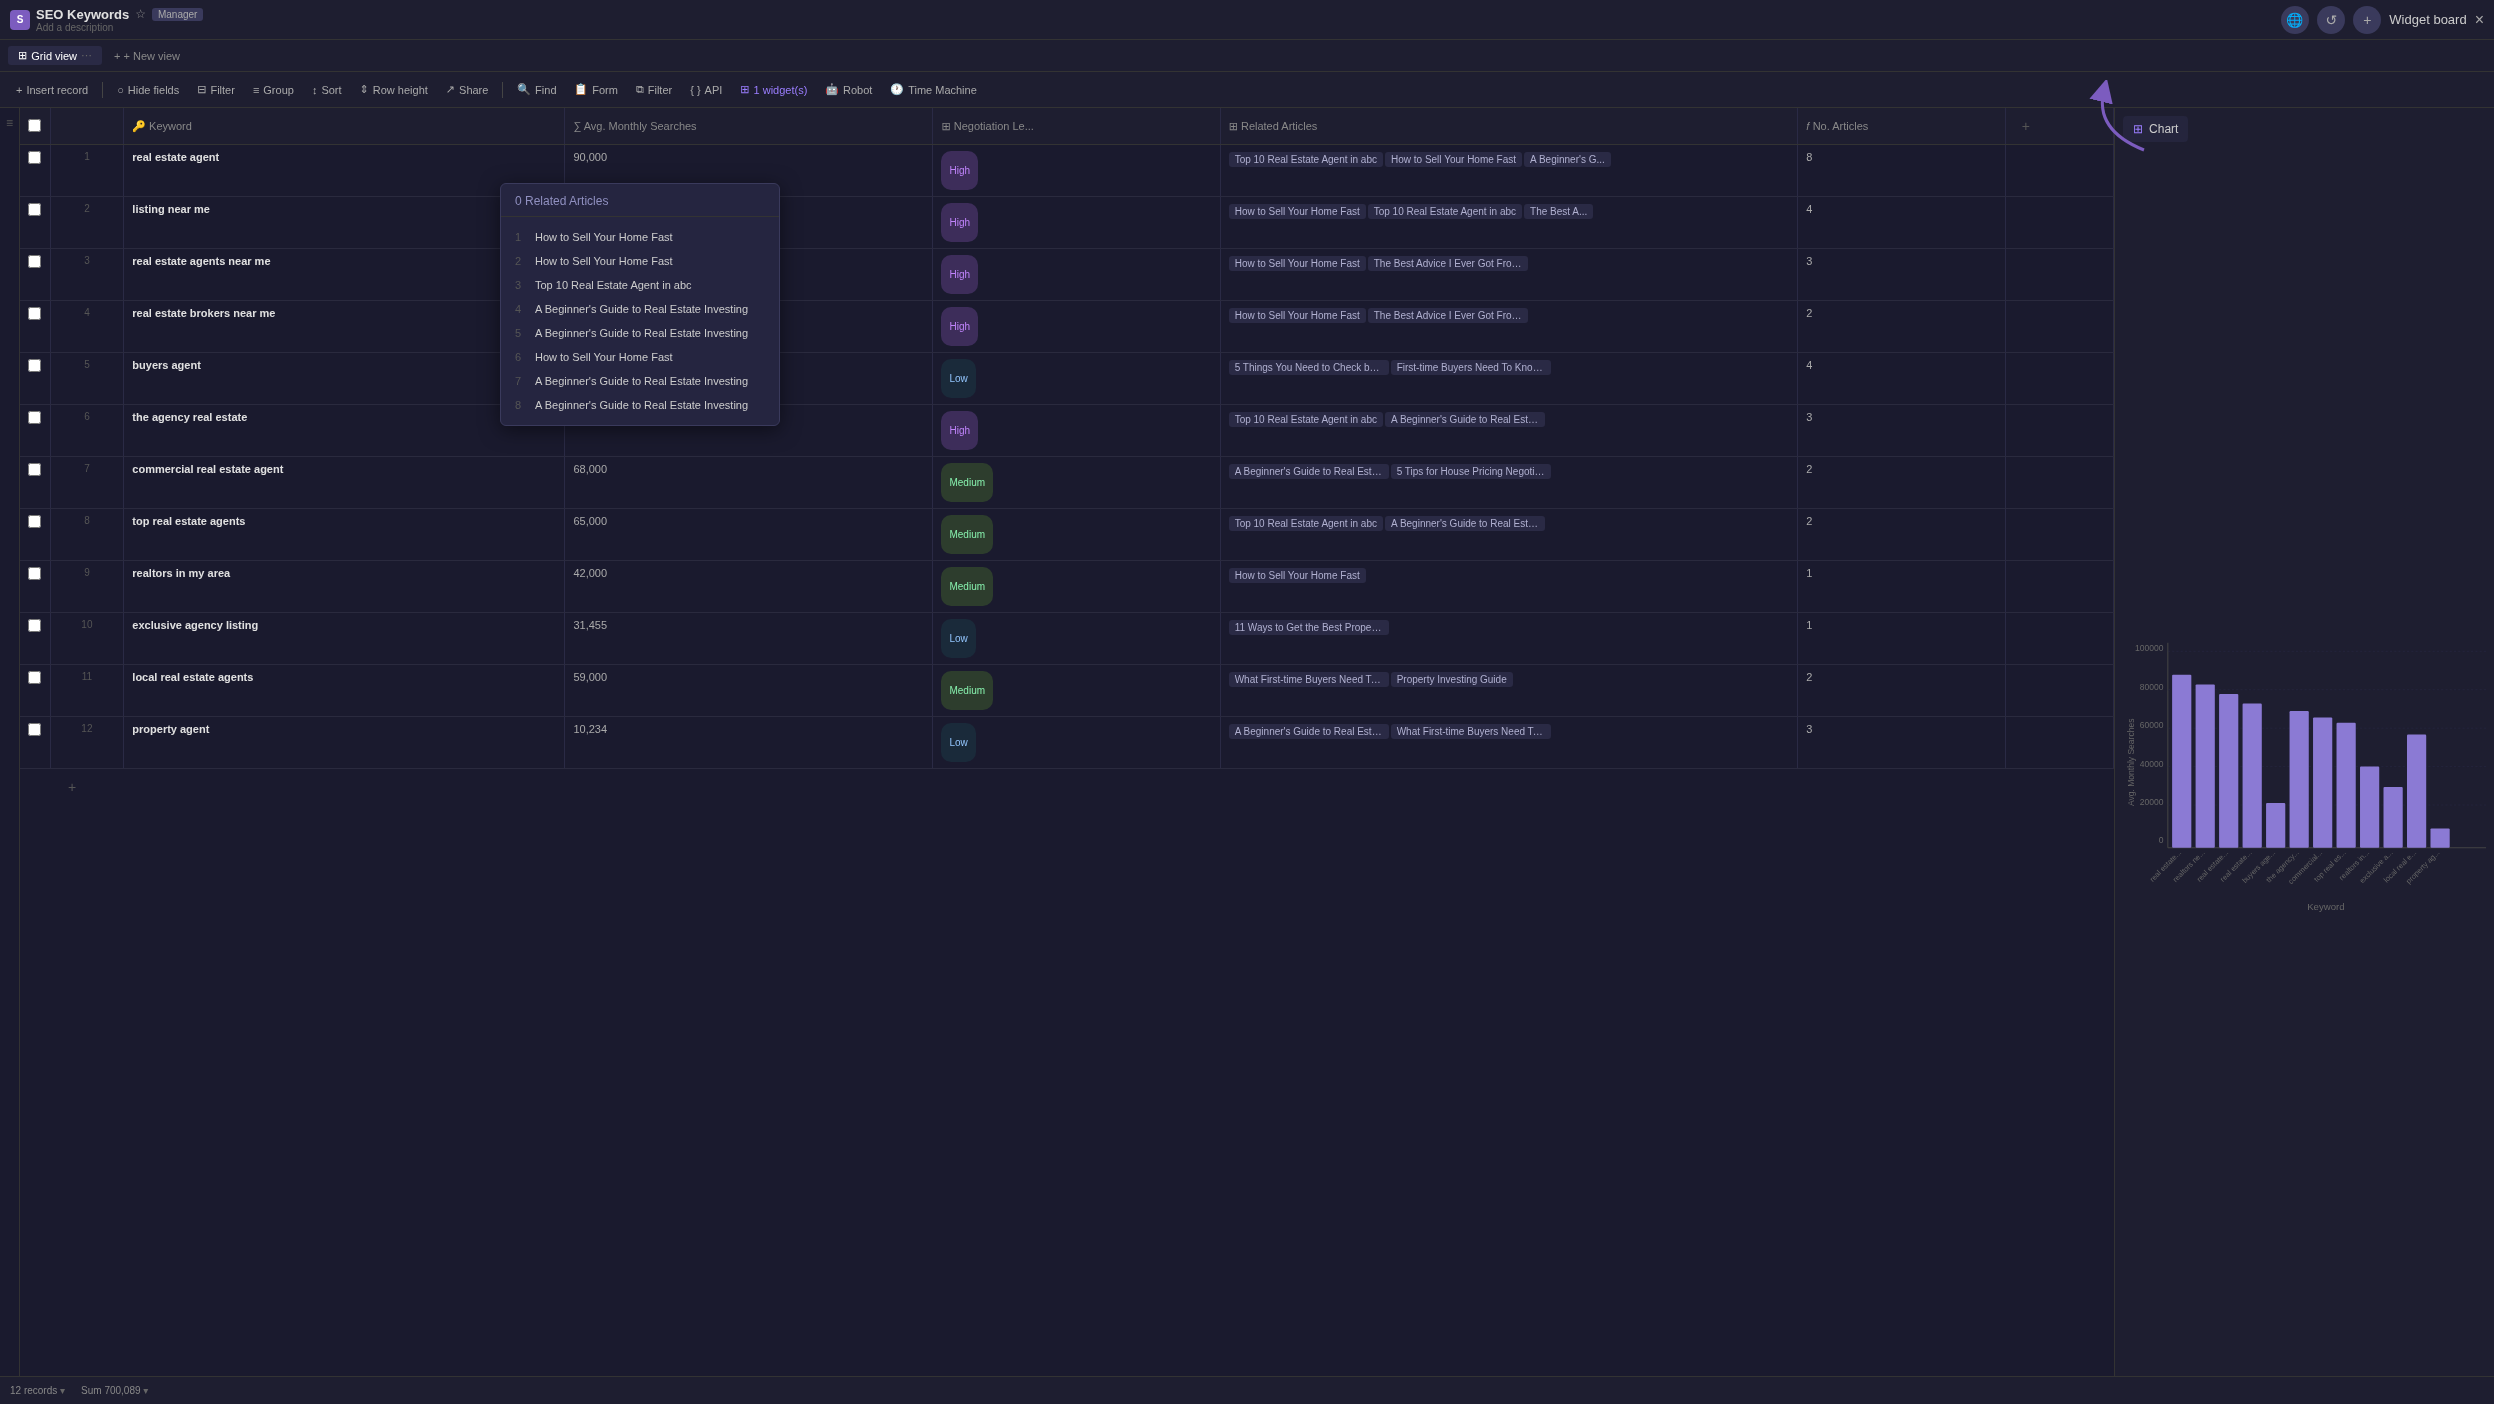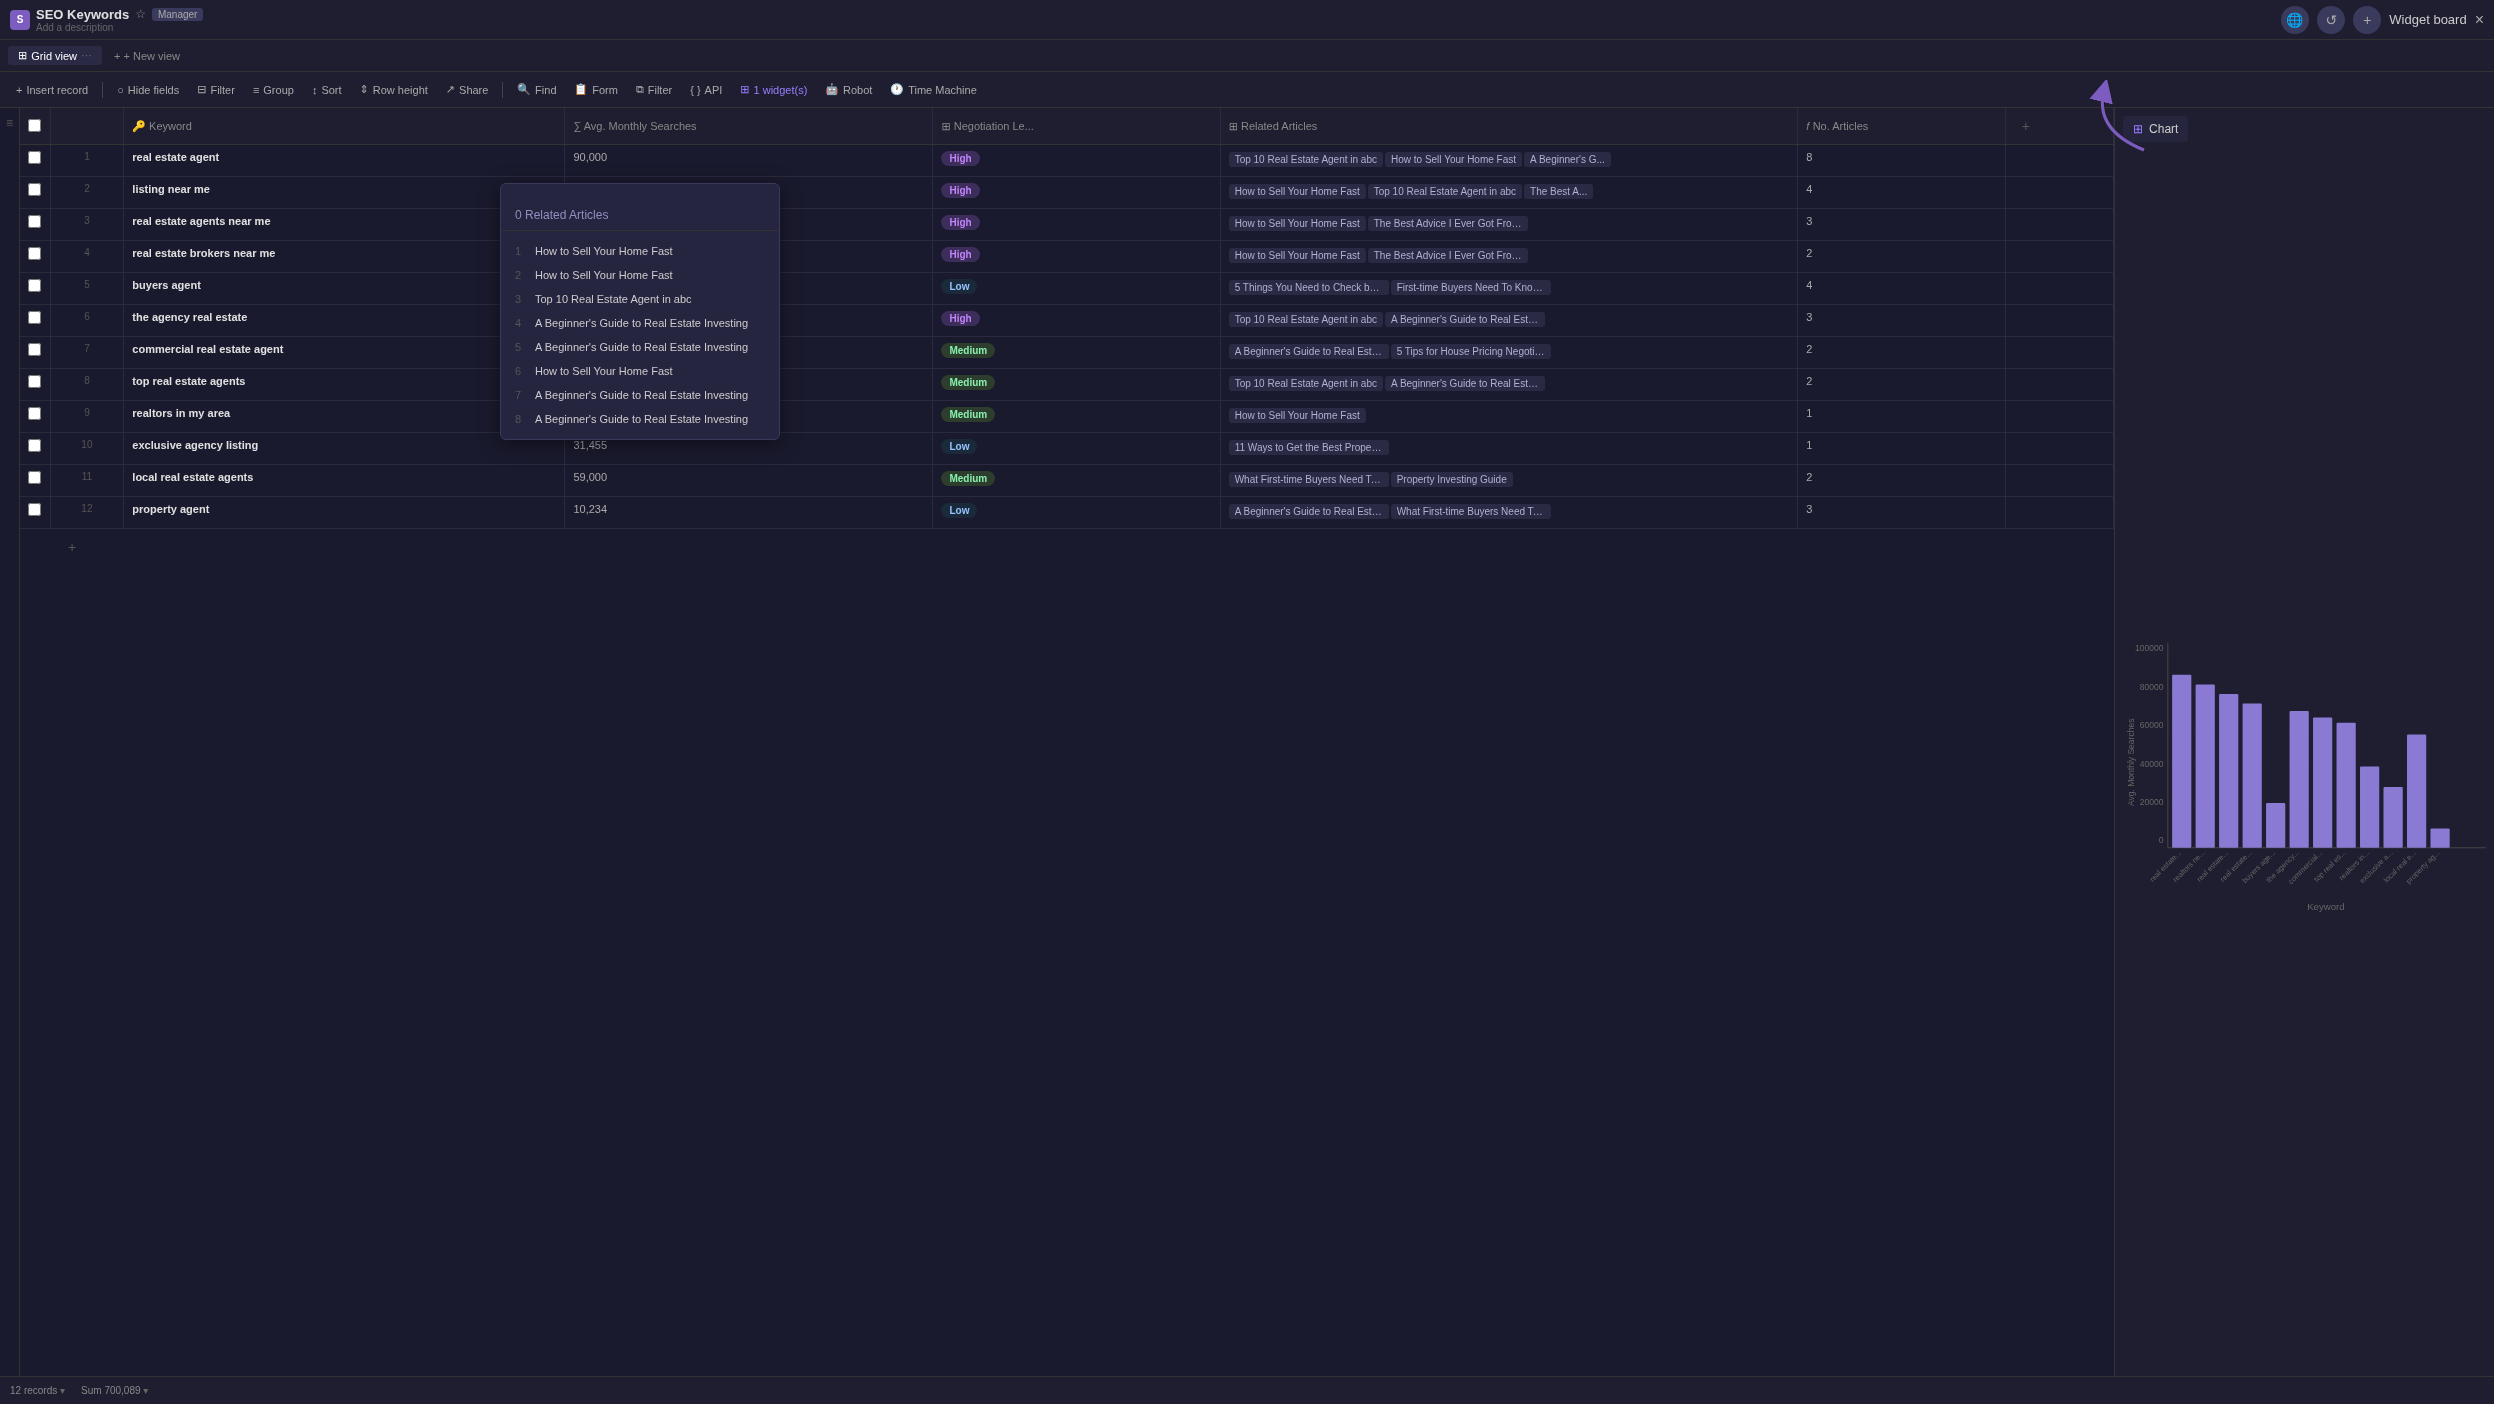--- a/index.html
+++ b/index.html
@@ -162,24 +162,24 @@
       padding: 6px 8px;
       vertical-align: top;
       color: #ccc;
       font-size: 11px;
     }
     .row-num { color: #555; text-align: center; font-size: 10px; }
     .keyword-cell { color: #e0e0e0; font-weight: 700; }
     .num-cell { text-align: left; color: #aaa; }
     .badge {
       display: inline-block;
-      padding: 2px 8px;
+      padding: 14px 8px;
       border-radius: 10px;
       font-size: 10px;
-      font-weight: 700;
+      font-weight: 400;
     }
     .badge-high { background: #3d2d5a; color: #c084fc; }
     .badge-medium { background: #2d3d2d; color: #86efac; }
     .badge-low { background: #1a2a3a; color: #93c5fd; }
     .article-tag {
       display: inline-block;
       background: #2a2a45;
       color: #b0b0d0;
       padding: 2px 6px;
       border-radius: 3px;
@@ -269,21 +269,21 @@
       background: #252540;
       border: 1px solid #3a3a5c;
       border-radius: 6px;
       padding: 0;
       z-index: 100;
       width: 280px;
       pointer-events: all;
       box-shadow: 0 4px 20px rgba(0,0,0,0.5);
     }
     .popup-panel-header {
-      padding: 24px 14px 8px;
+      padding: 10px 14px 8px;
       border-bottom: 1px solid #333;
       color: #9090c0;
       font-size: 12px;
     }
     .popup-panel-body { padding: 8px 4px; }
     .popup-row {
       display: flex; align-items: center;
       padding: 6px 10px;
       color: #ccc;
       font-size: 11px;

